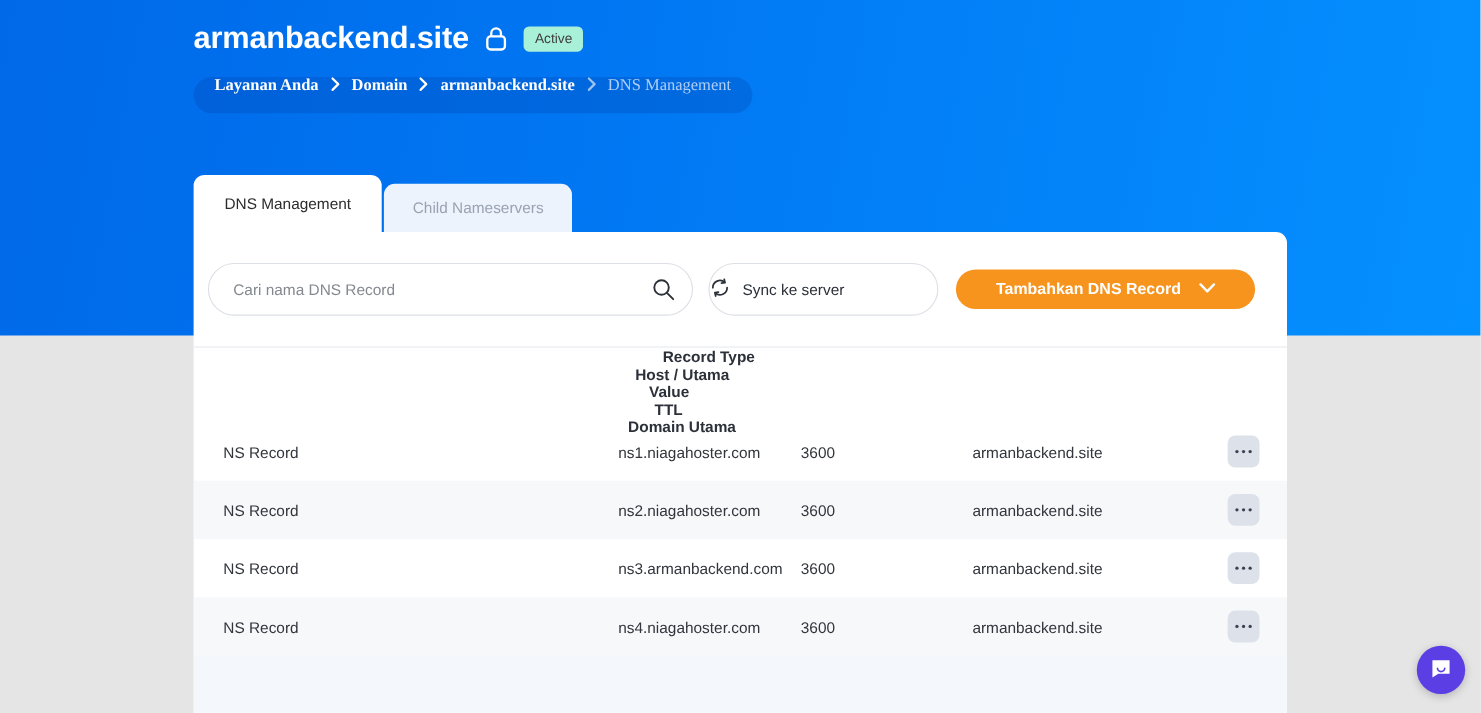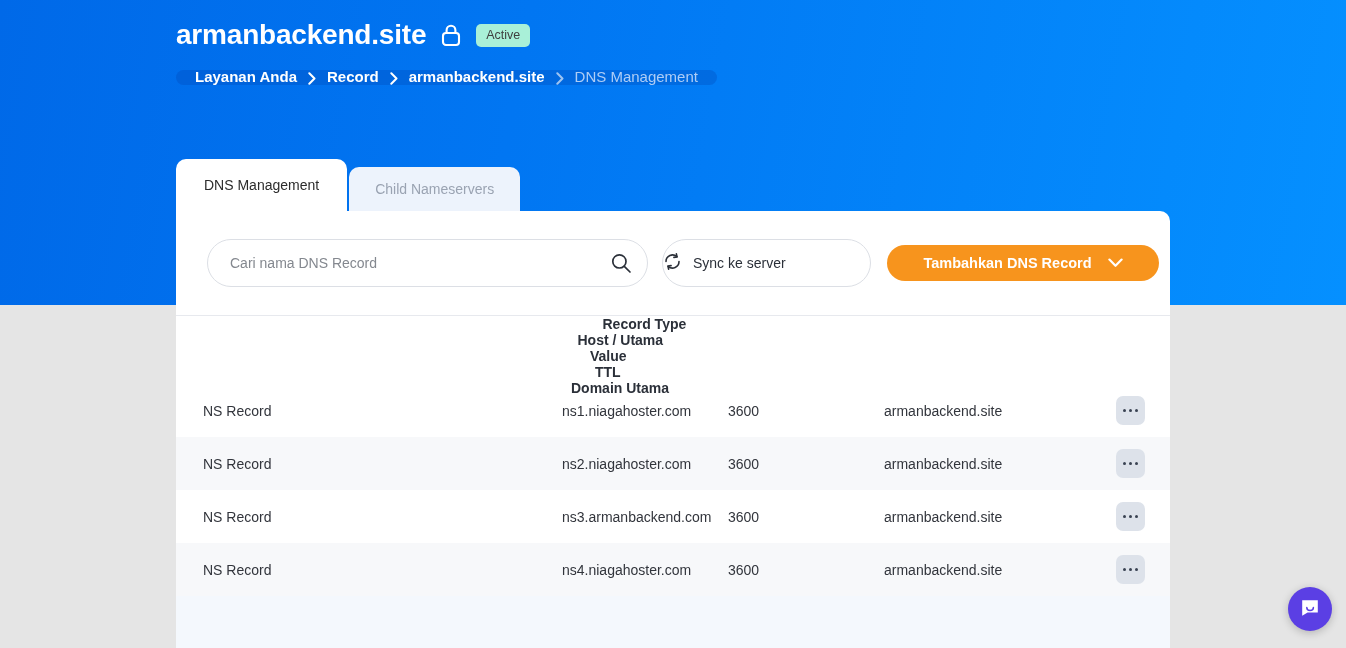--- a/index.html
+++ b/index.html
@@ -52,27 +52,28 @@
     font-weight: normal;
     padding: 4px 10px 5px 10px;
     border-radius: 5px;
     line-height: 14px;
   }
 
   
   .breadcrumb {
     position: absolute;
     left: 176px; top: 70px;
-    height: 15px;
-    display: flex;
-    align-items: flex-end;
+    height: 33px;
+    display: flex;
+    align-items: flex-start;
     gap: 0;
     background: rgba(0, 70, 180, 0.30);
     border-radius: 17px;
     padding: 0 19px;
+    font-family: Liberation Serif, serif;
   }
   .crumb {
     font-size: 15px;
     color: #ffffff;
     font-weight: bold;
     line-height: 17px;
     white-space: nowrap;
   }
   .crumb.current {
     color: #aecdf6;
@@ -132,21 +133,21 @@
   }
 
   
   .toolbar {
     position: absolute;
     left: 0; top: 0;
     width: 994px;
     height: 104px;
     display: flex;
     align-items: center;
-    padding-left: 31px;
+    padding-left: 13px;
   }
 
   .search-wrap {
     position: relative;
     width: 441px;
     height: 48px;
   }
   .search-input {
     width: 441px;
     height: 48px;
@@ -296,21 +297,21 @@
     <span class="status-badge">Active</span>
   </div>
 
   <nav class="breadcrumb">
     <span class="crumb">Layanan Anda</span>
     <span class="crumb-sep">
       <svg width="8" height="13" viewBox="0 0 8 13" fill="none">
           <path d="M1.3 1.3L6.5 6.5L1.3 11.7" stroke="#ffffff" stroke-width="2" stroke-linecap="round" stroke-linejoin="round"></path>
         </svg>
     </span>
-    <span class="crumb">Record</span>
+    <span class="crumb">Domain</span>
     <span class="crumb-sep">
       <svg width="8" height="13" viewBox="0 0 8 13" fill="none">
           <path d="M1.3 1.3L6.5 6.5L1.3 11.7" stroke="#ffffff" stroke-width="2" stroke-linecap="round" stroke-linejoin="round"></path>
         </svg>
     </span>
     <span class="crumb">armanbackend.site</span>
     <span class="crumb-sep">
       <svg width="8" height="13" viewBox="0 0 8 13" fill="none">
           <path d="M1.3 1.3L6.5 6.5L1.3 11.7" stroke="#9ec4f2" stroke-width="2" stroke-linecap="round" stroke-linejoin="round"></path>
         </svg>

